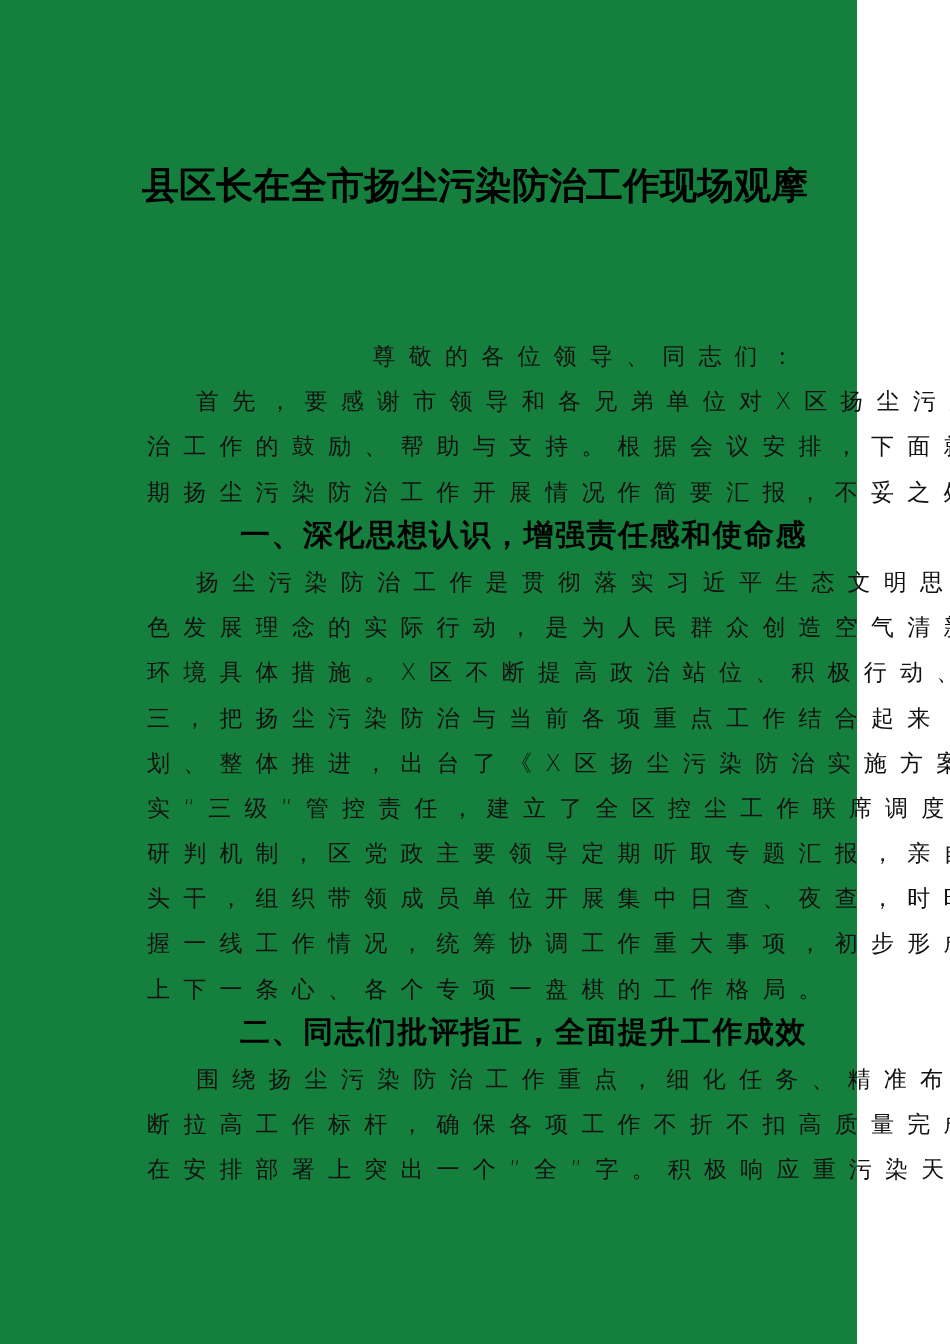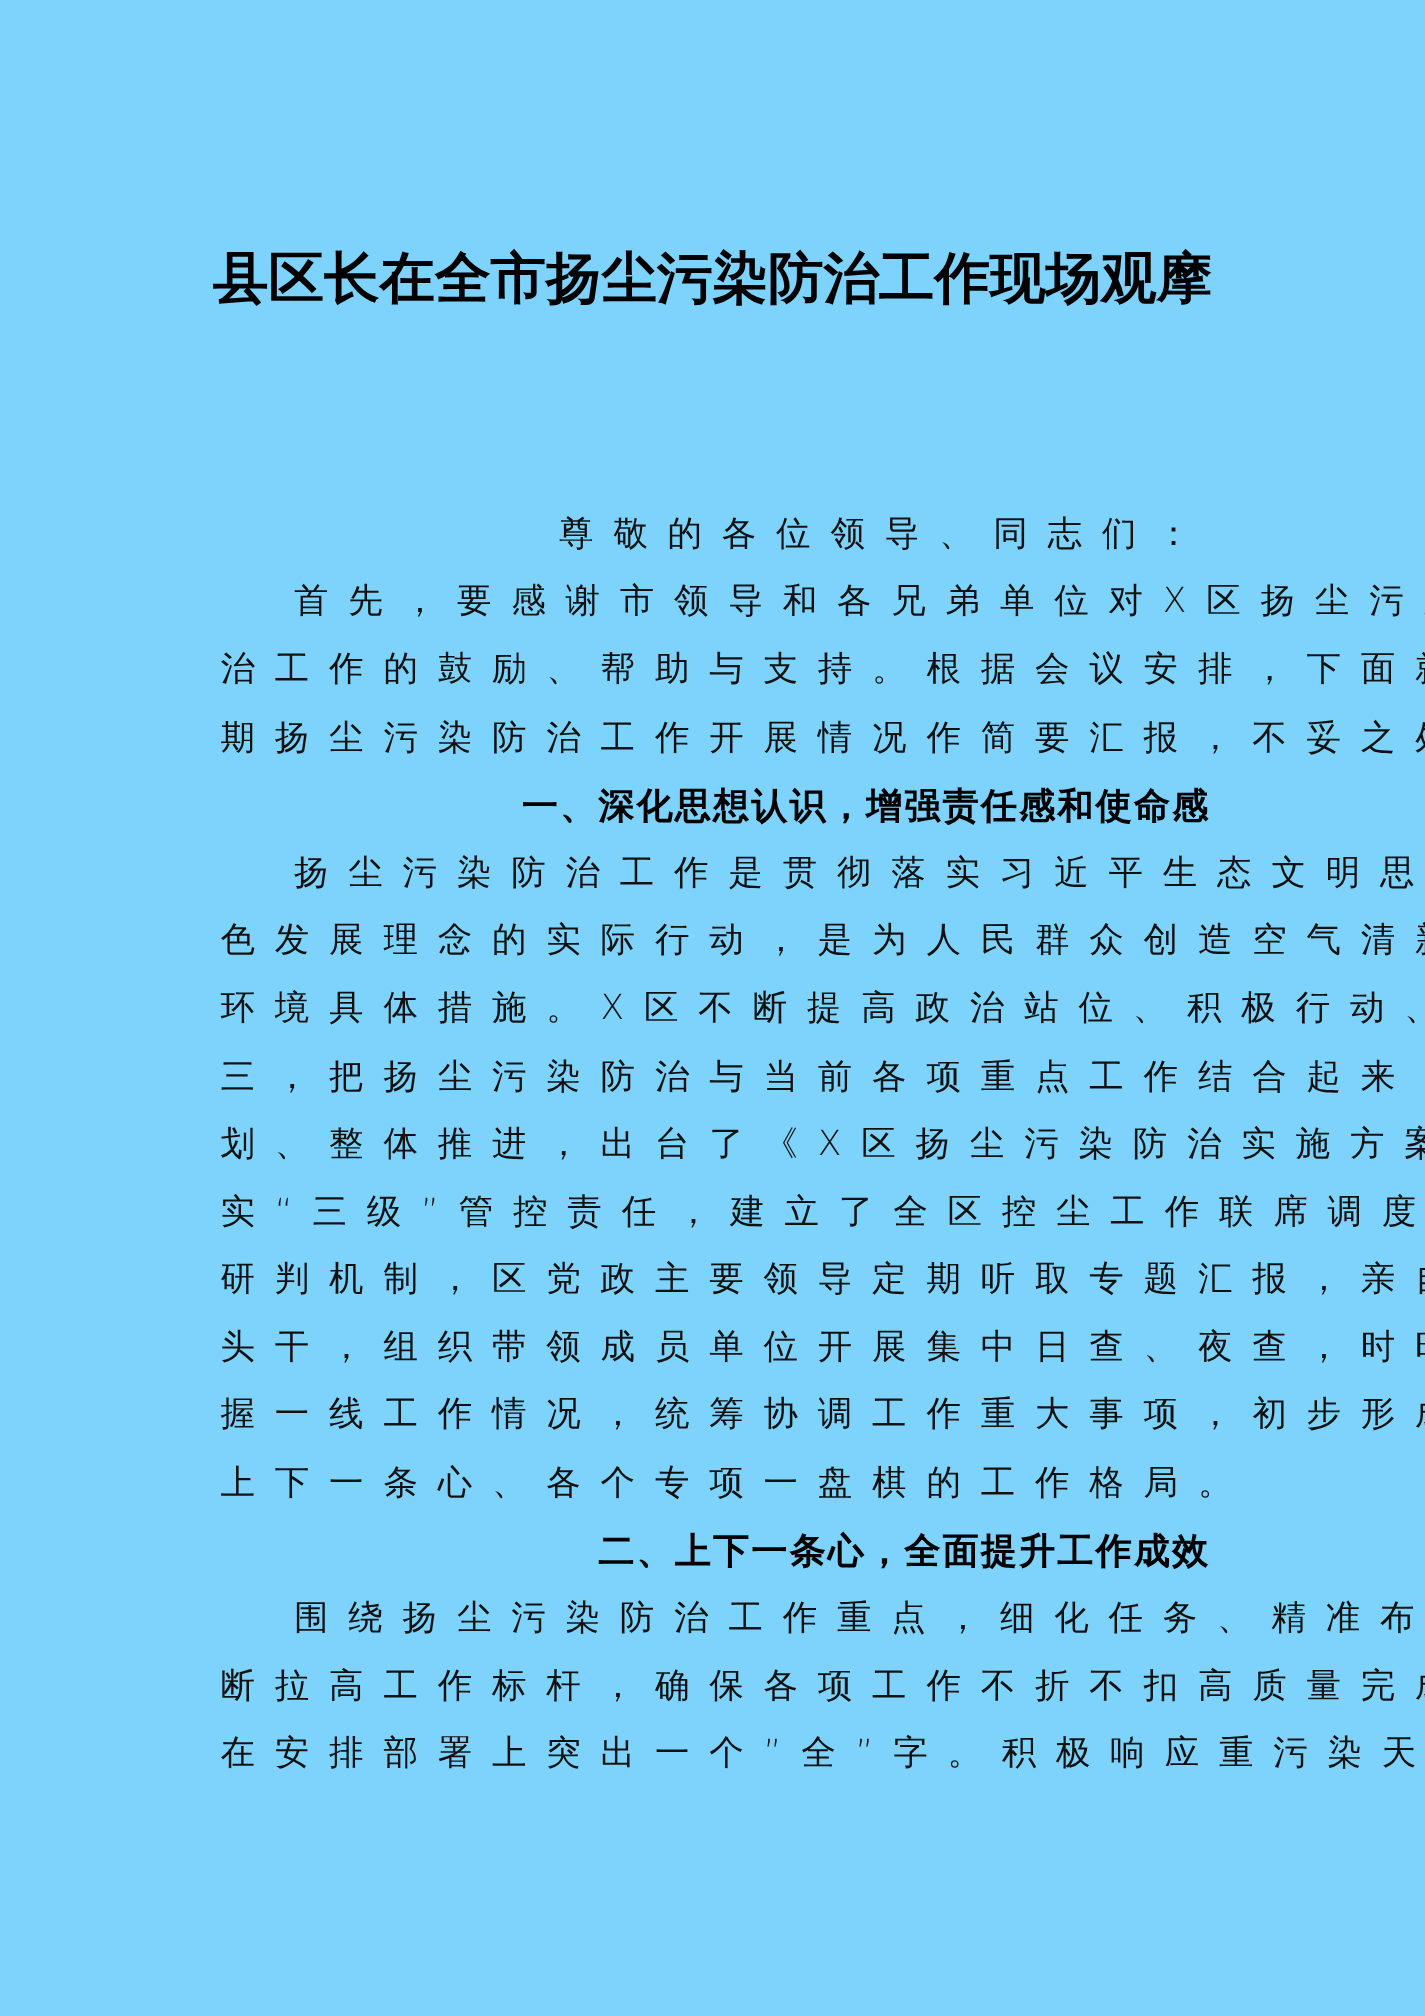--- a/index.html
+++ b/index.html
@@ -11,23 +11,24 @@
       width: 950px;
       height: 1344px;
       position: relative;
       overflow: hidden;
       color: #000000;
     }
     .page {
       position: absolute;
       left: 0;
       top: 0;
-      width: 950px;
+      width: 825px;
       height: 1344px;
-      background: #7dd3fc;
+      background: #15803d;
+      padding-left: 32px;
     }
     .title {
       position: absolute;
       left: 100px;
       width: 750px;
       text-align: center;
       font-family: "DejaVu Serif", "Liberation Serif", serif;
       font-weight: bold;
       font-size: 37px;
       line-height: 70px;
@@ -55,22 +56,23 @@
       display: block;
       white-space: nowrap;
       height: 45.2px;
     }
     .indent {
       padding-left: 49px;
     }
     .heading {
       font-weight: bold;
       letter-spacing: 1.5px;
-      font-size: 24px;
+      font-size: 30px;
       color: #000000;
+      font-family: Liberation Mono, monospace;
     }
   </style>
 </head>
 <body>
 
 <div class="page">
 
   <div class="title">
     <span class="title-line">县区长在全市扬尘污染防治工作现场观摩</span>
   </div>
@@ -88,20 +90,20 @@
     <span class="line">色发展理念的实际行动，是为人民群众创造空气清新的生态</span>
     <span class="line">环境具体措施。X区不断提高政治站位、积极行动、举一反</span>
     <span class="line">三，把扬尘污染防治与当前各项重点工作结合起来，系统谋</span>
     <span class="line">划、整体推进，出台了《X区扬尘污染防治实施方案》，压</span>
     <span class="line">实“三级”管控责任，建立了全区控尘工作联席调度、会商</span>
     <span class="line">研判机制，区党政主要领导定期听取专题汇报，亲自抓、带</span>
     <span class="line">头干，组织带领成员单位开展集中日查、夜查，时时动态掌</span>
     <span class="line">握一线工作情况，统筹协调工作重大事项，初步形成了全区</span>
     <span class="line">上下一条心、各个专项一盘棋的工作格局。</span>
 
-    <span class="line indent heading">二、上下一条心，全面提升工作成效</span>
+    <span class="line indent heading">二、同志们批评指正，全面提升工作成效</span>
 
     <span class="line indent">围绕扬尘污染防治工作重点，细化任务、精准布局，不</span>
     <span class="line">断拉高工作标杆，确保各项工作不折不扣高质量完成。一是</span>
     <span class="line">在安排部署上突出一个”全”字。积极响应重污染天气红色</span>
   </div>
 
 </div>
 
 </body></html>

